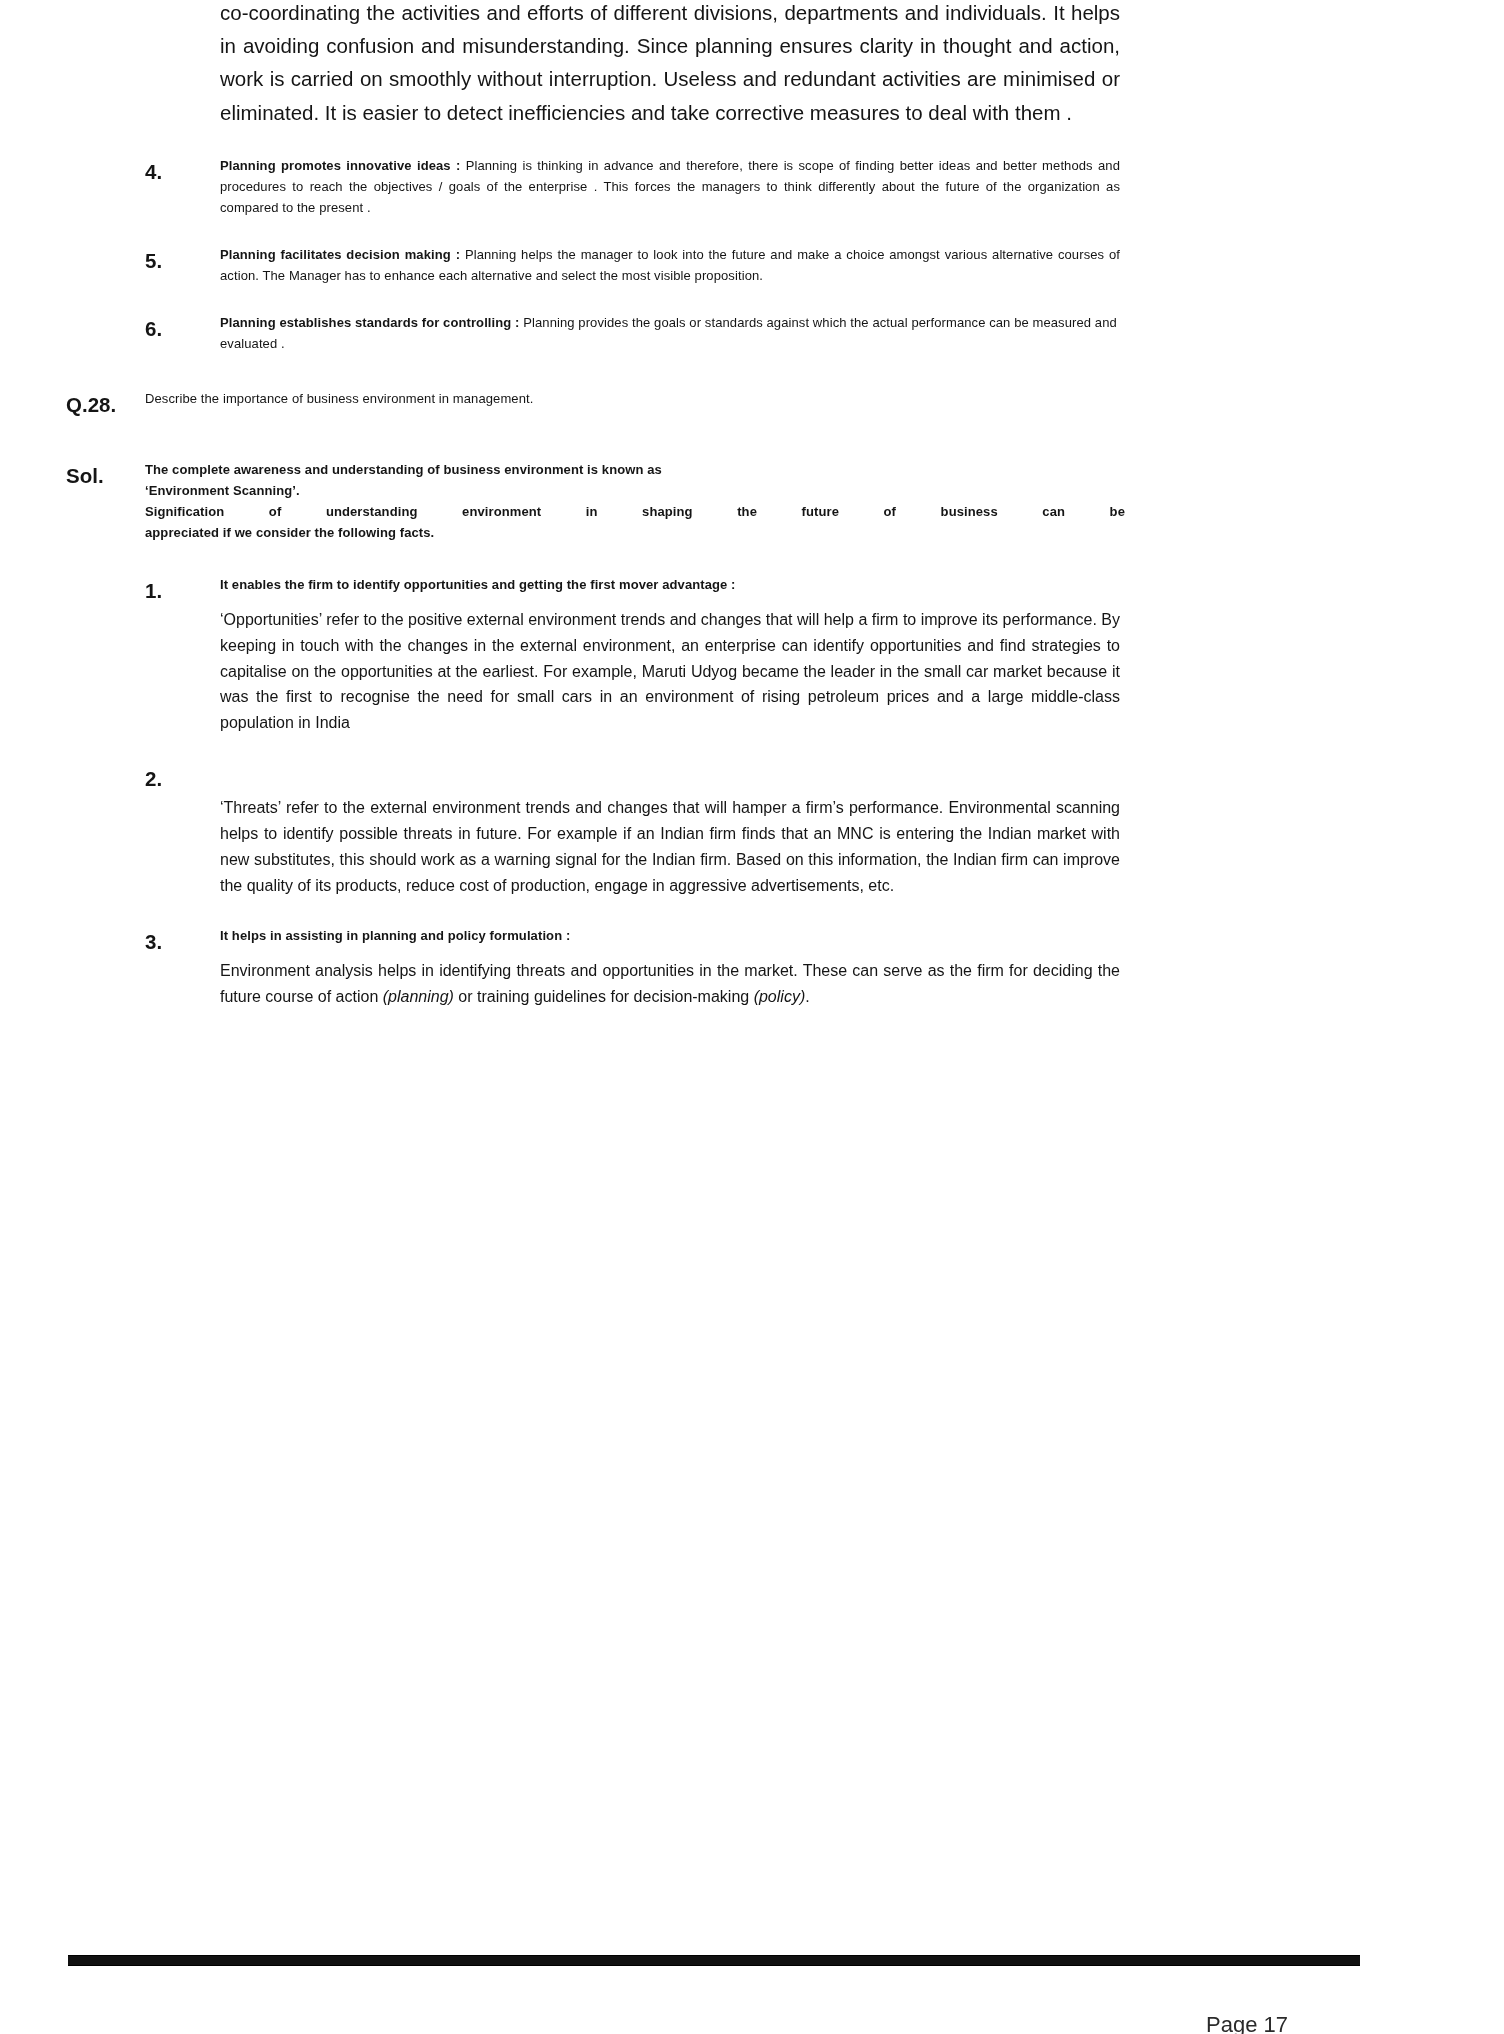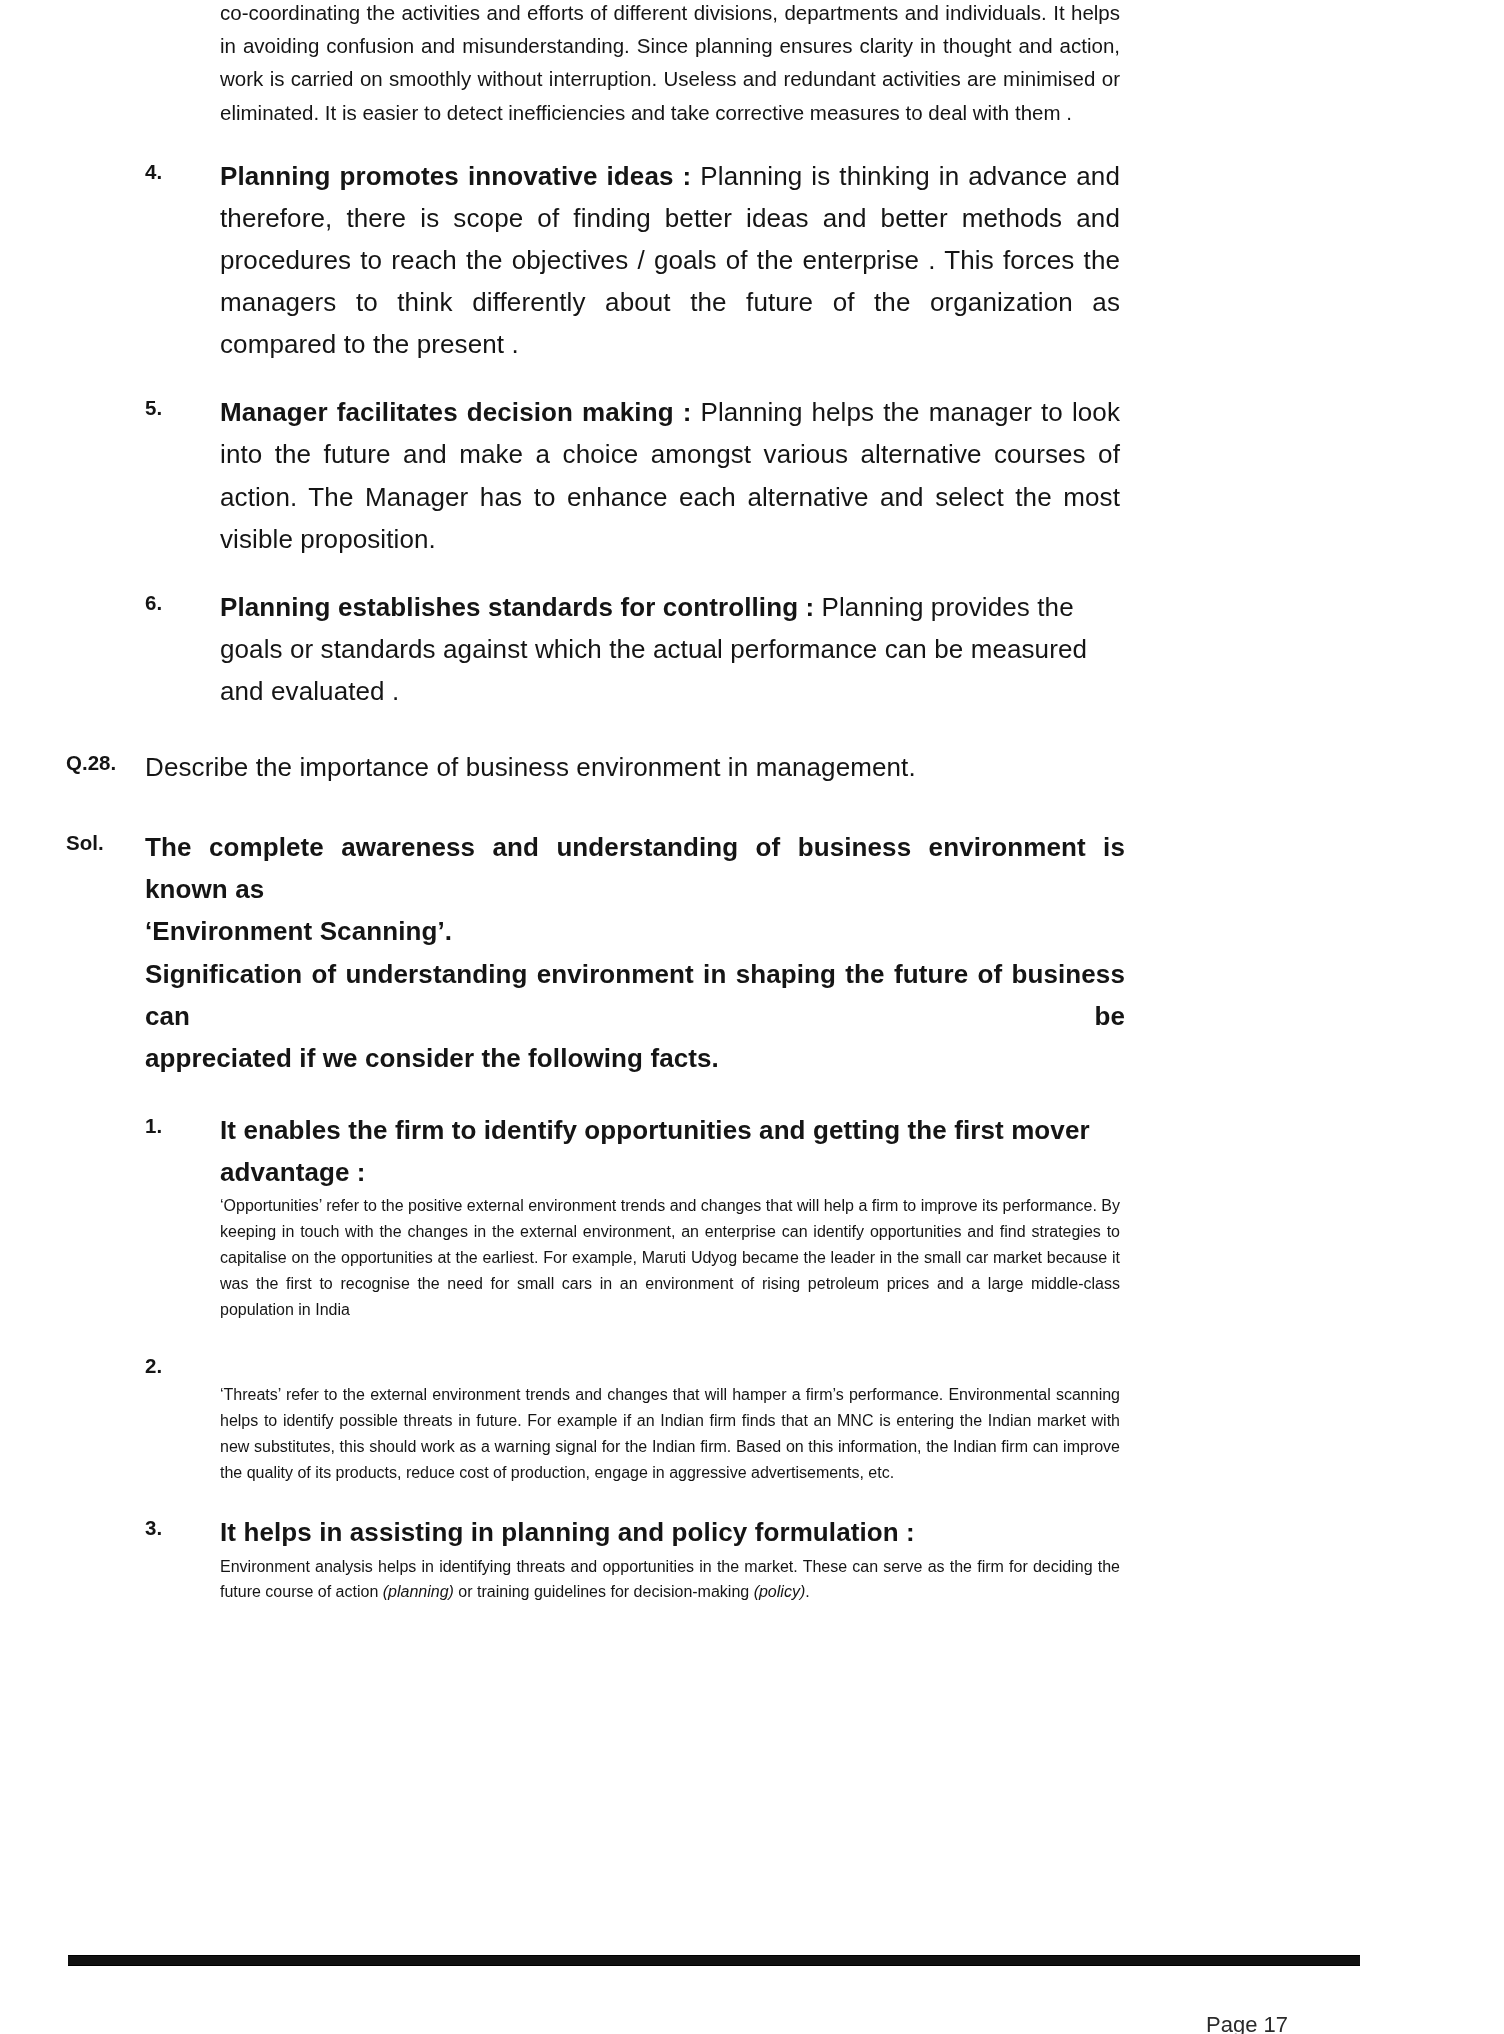--- a/index.html
+++ b/index.html
@@ -32,21 +32,21 @@
     margin-left: 66px;
   }
   .label {
     flex: 0 0 auto;
     font-weight: bold;
     font-size: 20.5px;
     line-height: 1.62;
   }
   .body-text {
     flex: 1 1 auto;
-    font-size: 26px;
+    font-size: 13px;
     line-height: 1.62;
     text-align: justify;
     text-justify: inter-word;
     letter-spacing: 0.1px;
   }
   .body-text.nojust { text-align: left; }
   b, .b { font-weight: bold; }
   i, .i { font-style: italic; }
 
   
@@ -137,21 +137,21 @@
 
     <div class="intro">co-coordinating the activities and efforts of different divisions, departments and individuals. It helps in avoiding confusion and misunderstanding. Since planning ensures clarity in thought and action, work is carried on smoothly without interruption. Useless and redundant activities are minimised or eliminated. It is easier to detect inefficiencies and take corrective measures to deal with them .</div>
 
     <div class="row numrow">
       <div class="label">4.</div>
       <div class="body-text"><span class="b">Planning promotes innovative ideas :</span><span> Planning is thinking in advance and therefore, there is scope of finding better ideas and better methods and procedures to reach the objectives / goals of the enterprise . This forces the managers to think differently about the future of the organization as compared to the present .</span></div>
     </div>
 
     <div class="row numrow">
       <div class="label">5.</div>
-      <div class="body-text"><span class="b">Manager facilitates decision making :</span><span>  Planning helps the manager to look into the future and make a choice amongst various alternative courses of action. The Manager has to enhance each alternative and select the most visible proposition.</span></div>
+      <div class="body-text"><span class="b">Planning facilitates decision making :</span><span>  Planning helps the manager to look into the future and make a choice amongst various alternative courses of action. The Manager has to enhance each alternative and select the most visible proposition.</span></div>
     </div>
 
     <div class="row numrow">
       <div class="label">6.</div>
       <div class="body-text nojust"><span class="b">Planning establishes standards for controlling :</span><span> Planning provides the goals or standards against which the actual performance can be measured and evaluated .</span></div>
     </div>
 
     <div class="row qrow">
       <div class="label">Q.28.</div>
       <div class="body-text nojust">Describe the importance of business environment in management.</div>

